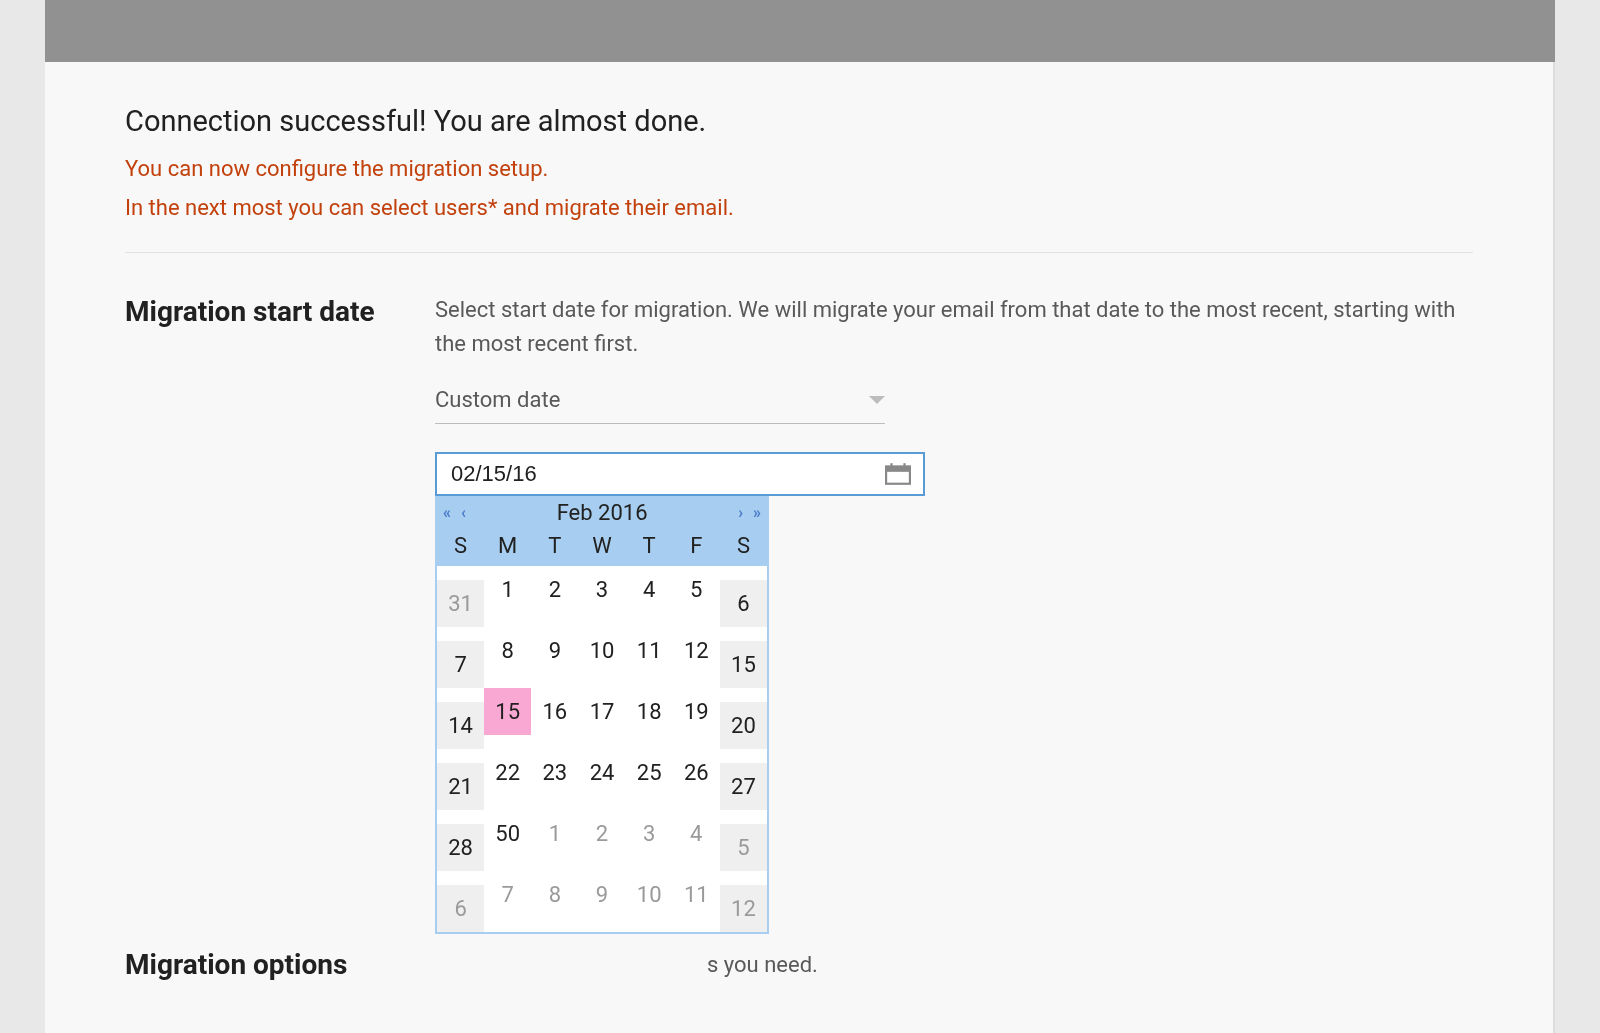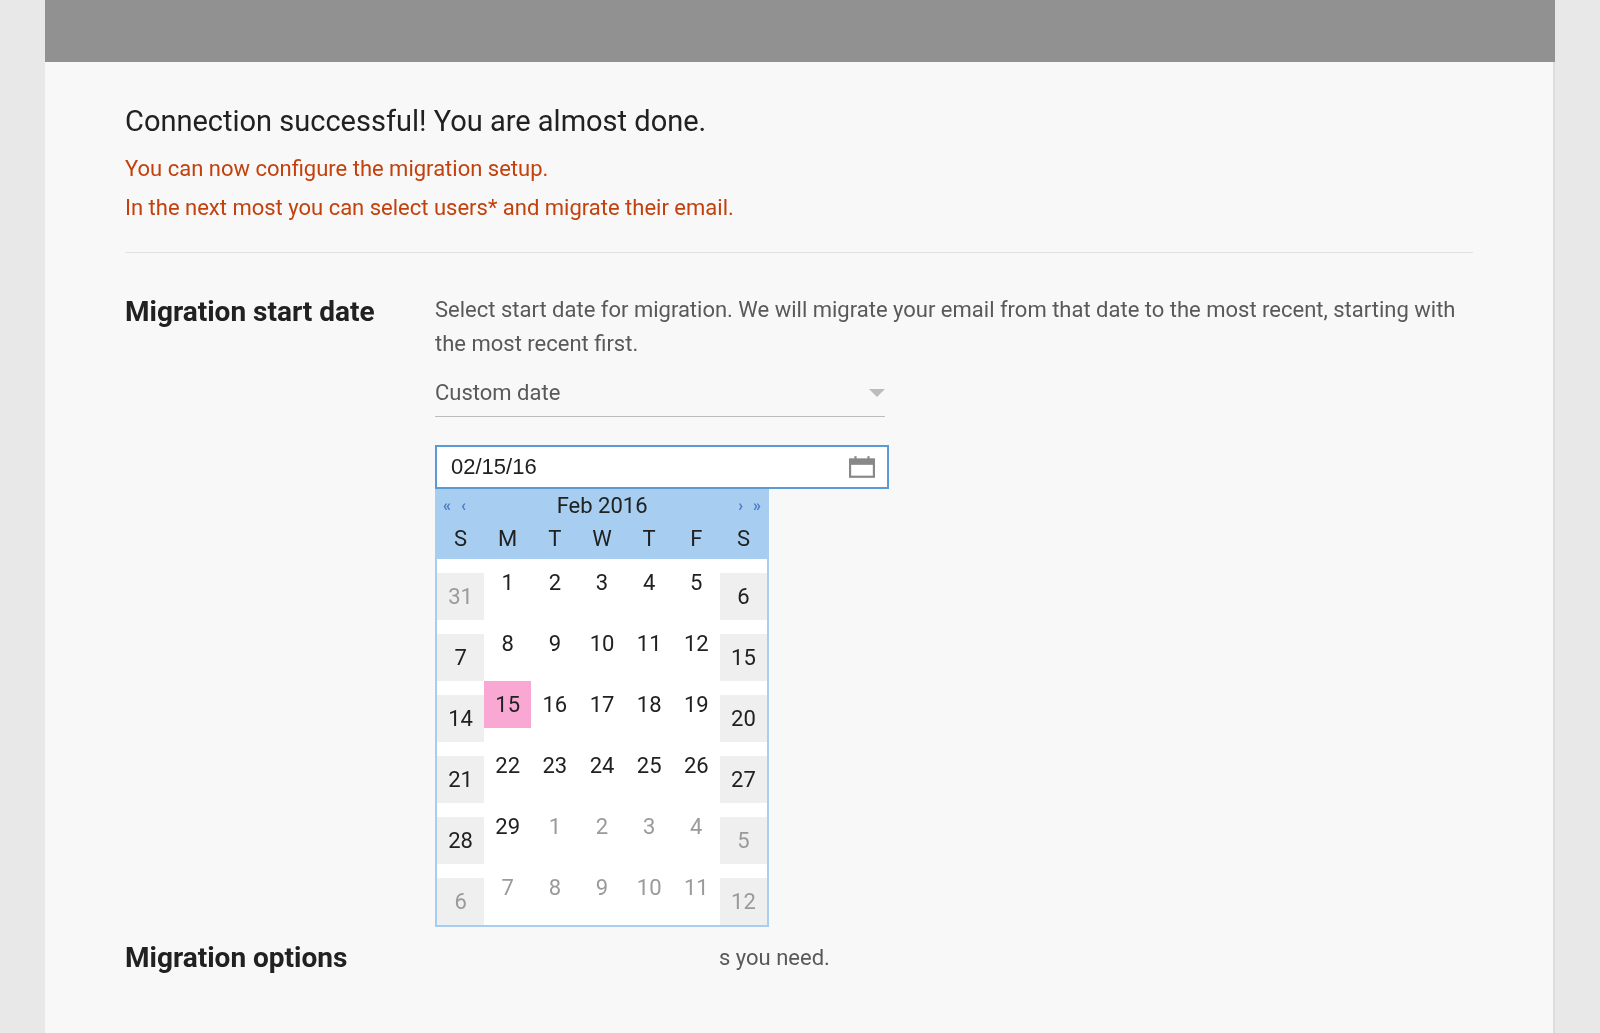--- a/index.html
+++ b/index.html
@@ -56,40 +56,40 @@
     color: #212121;
     padding-top: 2px;
   }
   .form-content {
     flex: 1 1 auto;
     font-size: 22px;
     color: #595959;
     line-height: 1.55;
   }
   .select-wrap {
-    margin-top: 15px;
+    margin-top: 22px;
     width: 450px;
     display: flex;
     align-items: center;
     justify-content: space-between;
     border-bottom: 1px solid #bcbcbc;
     padding-bottom: 6px;
     font-size: 22px;
     color: #595959;
   }
   .select-caret {
     width: 0;
     height: 0;
     border-left: 8px solid transparent;
     border-right: 8px solid transparent;
     border-top: 8px solid #bcbcbc;
   }
   .date-input-wrap {
     margin-top: 28px;
-    width: 454px;
+    width: 490px;
     border: 2px solid #5b9bd5;
     padding: 0;
     display: flex;
     align-items: stretch;
     background: #fff;
   }
   .date-input {
     flex: 1;
     border: none;
     outline: none;
@@ -186,21 +186,21 @@
   }
   
   .date-area {
     position: relative;
   }
   .options-body {
     position: relative;
   }
   .right-chunk {
     position: absolute;
-    left: 284px;
+    left: 272px;
   }
 </style>
 </head>
 <body>
 
 <div class="page-wrapper">
   <div class="title-bar"></div>
   <div class="content-panel">
 
     <h1 class="heading">Connection successful! You are almost done.</h1>
@@ -276,21 +276,21 @@
                 <div class="cal-cell">19</div>
                 <div class="cal-cell weekend">20</div>
                 <div class="cal-cell weekend">21</div>
                 <div class="cal-cell">22</div>
                 <div class="cal-cell">23</div>
                 <div class="cal-cell">24</div>
                 <div class="cal-cell">25</div>
                 <div class="cal-cell">26</div>
                 <div class="cal-cell weekend">27</div>
                 <div class="cal-cell weekend">28</div>
-                <div class="cal-cell">29</div>
+                <div class="cal-cell">50</div>
                 <div class="cal-cell other-month">1</div>
                 <div class="cal-cell other-month">2</div>
                 <div class="cal-cell other-month">3</div>
                 <div class="cal-cell other-month">4</div>
                 <div class="cal-cell weekend other-month">5</div>
                 <div class="cal-cell weekend other-month">6</div>
                 <div class="cal-cell other-month">7</div>
                 <div class="cal-cell other-month">8</div>
                 <div class="cal-cell other-month">9</div>
                 <div class="cal-cell other-month">10</div>

